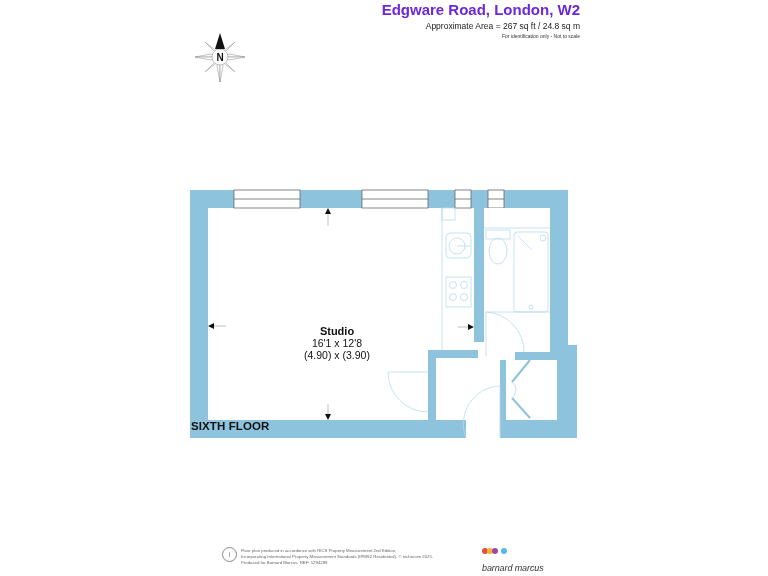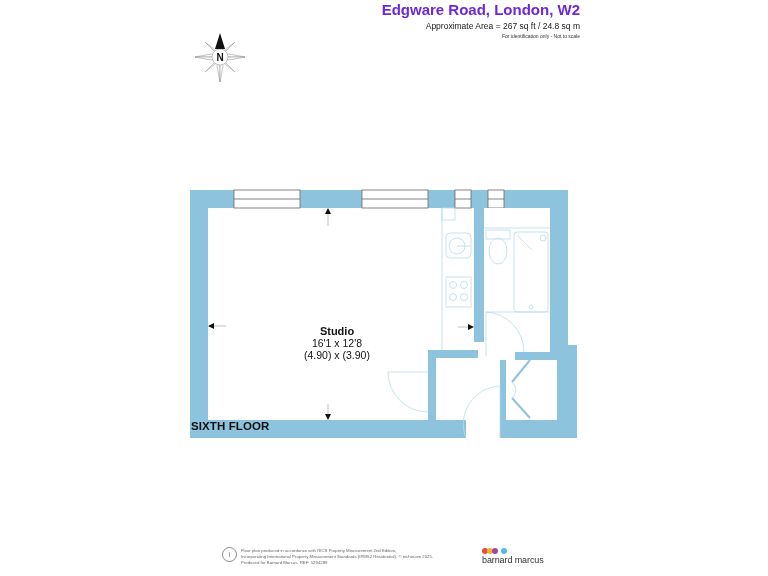--- a/index.html
+++ b/index.html
@@ -13,21 +13,21 @@
   .room-name { font-size: 11px; font-weight: bold; display: block; }
   .room-dim { font-size: 10.5px; display: block; }
   .floor-label { position: absolute; left: 191px; top: 420px; font-size: 11.5px; font-weight: bold; letter-spacing: 0.1px; }
   .footer-note { position: absolute; left: 222px; top: 548px; font-size: 4.3px; color: #666; line-height: 6px; display: flex; align-items: flex-start; gap: 4px; }
   .footer-note .i-icon { width: 13px; height: 13px; border: 0.7px solid #888; border-radius: 50%; font-size: 8px; text-align: center; line-height: 13px; color: #888; flex: none; margin-top: -1px; }
   .footer-note .lines span { display: block; white-space: nowrap; }
   .brand { position: absolute; left: 482px; top: 547px; }
   .brand .dots { display: flex; gap: 0px; height: 7px; align-items: center; }
   .brand .dot { width: 6px; height: 6px; border-radius: 50%; display: inline-block; margin-right: -1px; }
   .brand .dot.gap { margin-left: 4px; }
-  .brand .name { font-size: 9px; color: #333; margin-top: 1px; letter-spacing: -0.1px; }
+  .brand .name { font-size: 9px; color: #333; margin-top: 9px; letter-spacing: -0.1px; font-style: italic; }
 </style>
 </head>
 <body>
 
 <div class="title">Edgware Road, London, W2</div>
 <div class="area">Approximate Area = 267 sq ft / 24.8 sq m</div>
 <div class="disclaimer">For identification only - Not to scale</div>
 
 <svg class="compass" viewBox="0 0 54 54">
   <g stroke="#999" stroke-width="0.6" fill="#fff">

